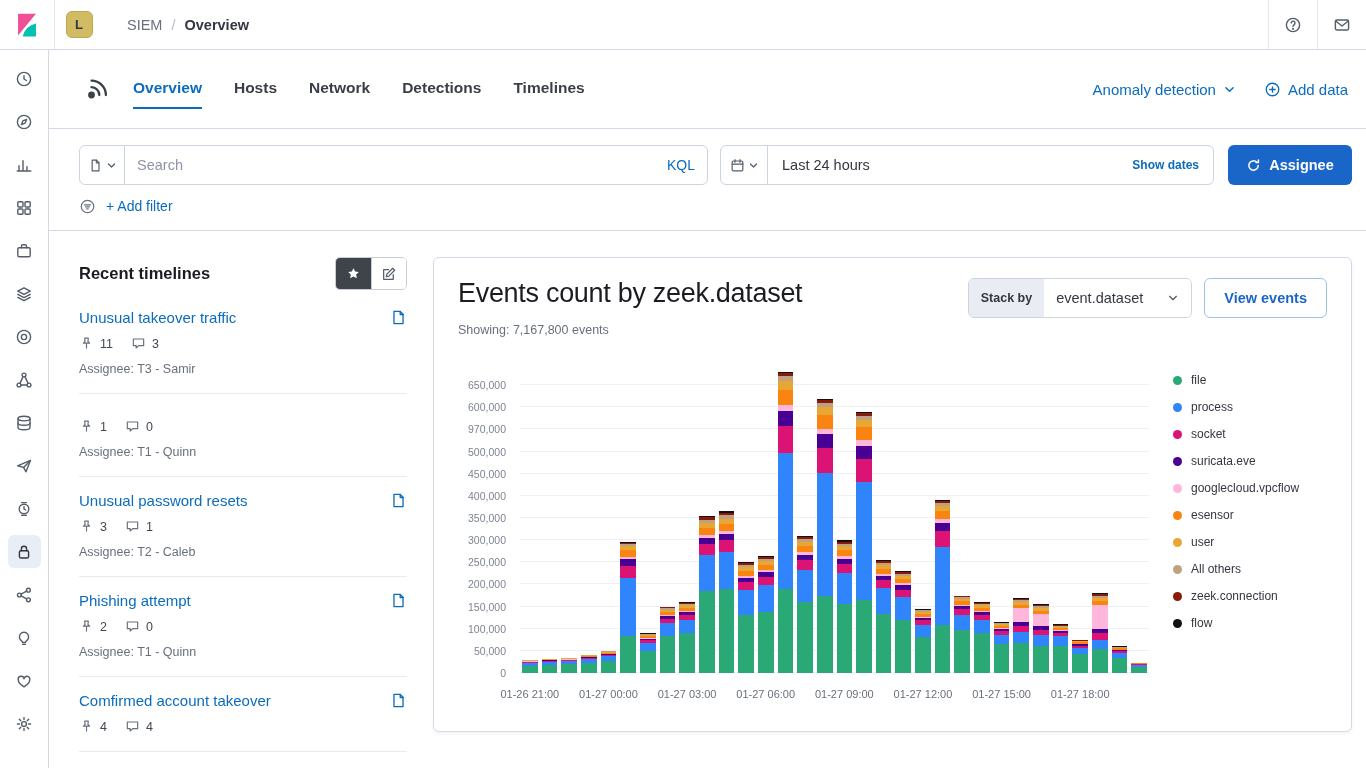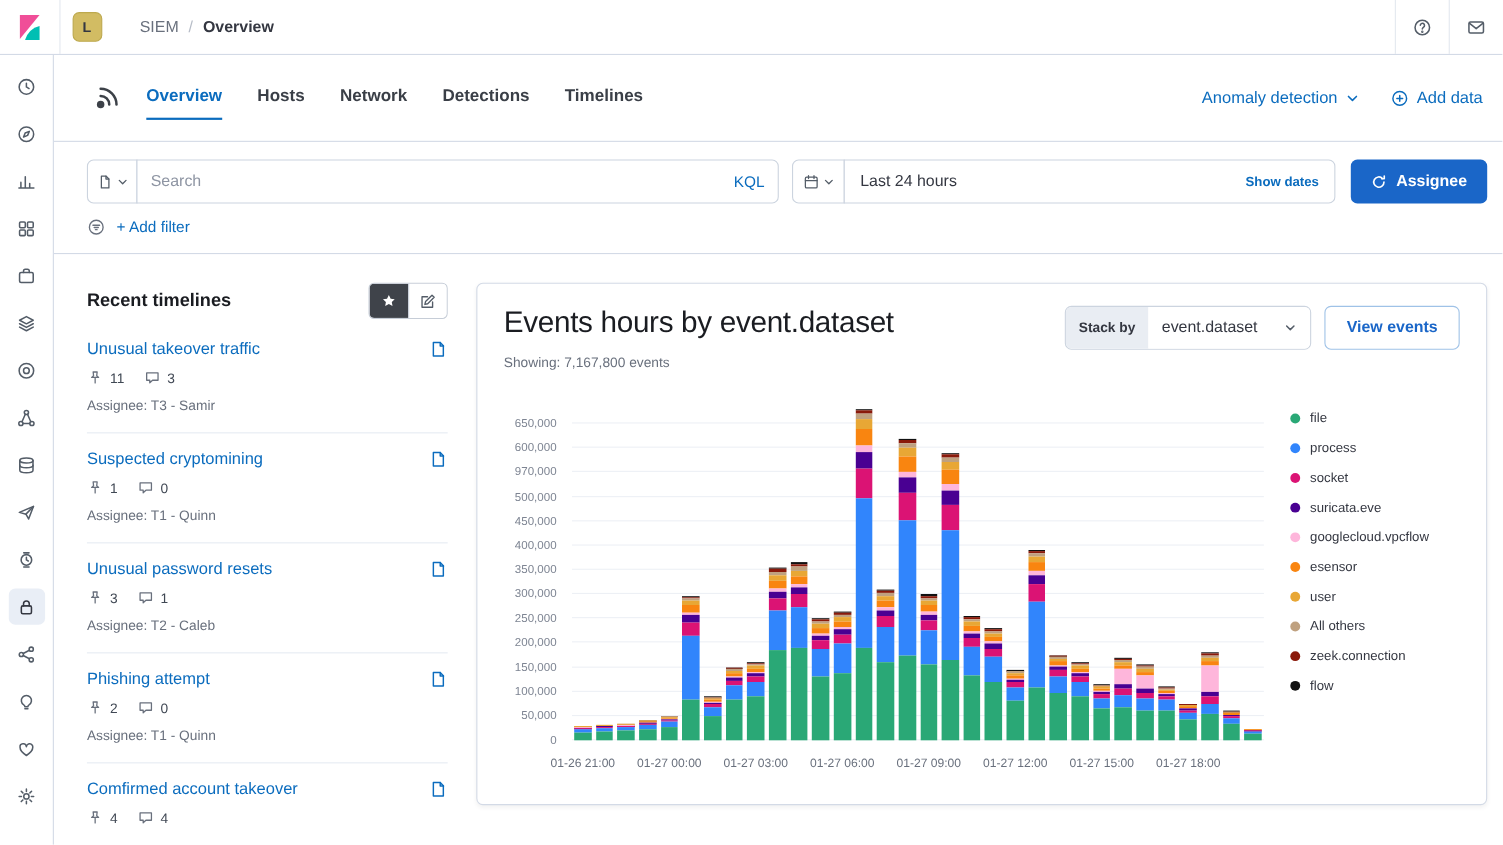--- a/index.html
+++ b/index.html
@@ -403,29 +403,20 @@
        <span class="mico">
                     <svg width="15" height="15" viewBox="0 0 18 18" fill="none" stroke="#69707d" stroke-width="1.4" stroke-linecap="round" stroke-linejoin="round">
                       <path d="M2.8 3.6h12.4v8H9.2l-3 2.8v-2.8H2.8z"></path>
                     </svg>
                   </span>
        <span class="meta-count">3</span>
      </div>
                 <div class="tl-assignee">Assignee: T3 - Samir</div>
               </div>
               <div class="tl-item">
-                <div class="tl-row1">
-       <a class="tl-link">Suspected cryptomining</a>
-       <span style="display:flex">
-                    <svg width="17" height="17" viewBox="0 0 18 18" fill="none" stroke="#0b6cbe" stroke-width="1.4" stroke-linecap="round" stroke-linejoin="round">
-                      <path d="M4.2 2.6h6.6l3 3v9.8H4.2z"></path>
-                      <path d="M10.8 2.6v3.2H14"></path>
-                    </svg>
-                  </span>
-     </div>
      <div class="tl-meta">
        <span class="mico">
                     <svg width="15" height="15" viewBox="0 0 18 18" fill="none" stroke="#69707d" stroke-width="1.4" stroke-linecap="round" stroke-linejoin="round">
                       <path d="M6.8 2.6h4.4l-.5 4 2.1 1.9H5.2l2.1-1.9zM9 8.5v6"></path>
                     </svg>
                   </span>
        <span class="meta-count">1</span>
        <span class="mico">
                     <svg width="15" height="15" viewBox="0 0 18 18" fill="none" stroke="#69707d" stroke-width="1.4" stroke-linecap="round" stroke-linejoin="round">
                       <path d="M2.8 3.6h12.4v8H9.2l-3 2.8v-2.8H2.8z"></path>
@@ -510,21 +501,21 @@
                     </svg>
                   </span>
        <span class="meta-count">4</span>
      </div>
               </div>
             </div>
         </section>
 
         <section class="panel">
           <div class="panel-head">
-            <h1 class="panel-title">Events hours by event.dataset</h1>
+            <h1 class="panel-title">Events count by zeek.dataset</h1>
             <div class="panel-controls">
               <div class="stackby">
                 <span class="stackby-label">Stack by</span>
                 <span class="stackby-value">
                   <span>event.dataset</span>
                   <svg width="12" height="12" viewBox="0 0 18 18" fill="none" stroke="#545d68" stroke-width="2" stroke-linecap="round" stroke-linejoin="round">
                       <path d="M4 6.5l5 5 5-5"></path>
                     </svg>
                 </span>
               </div>

